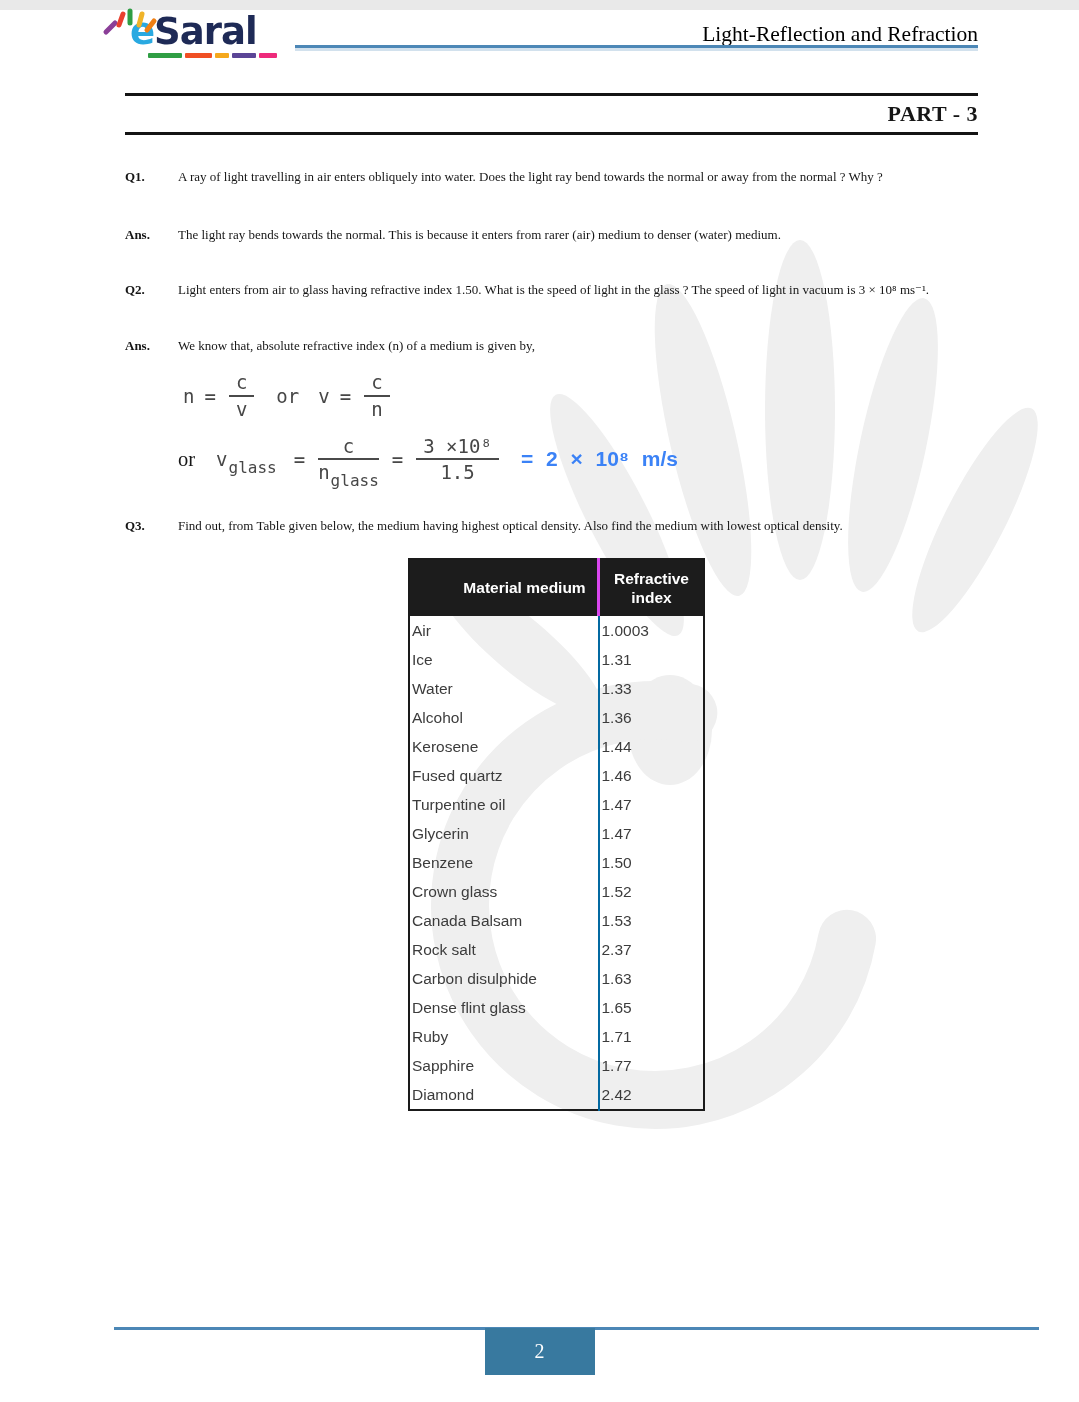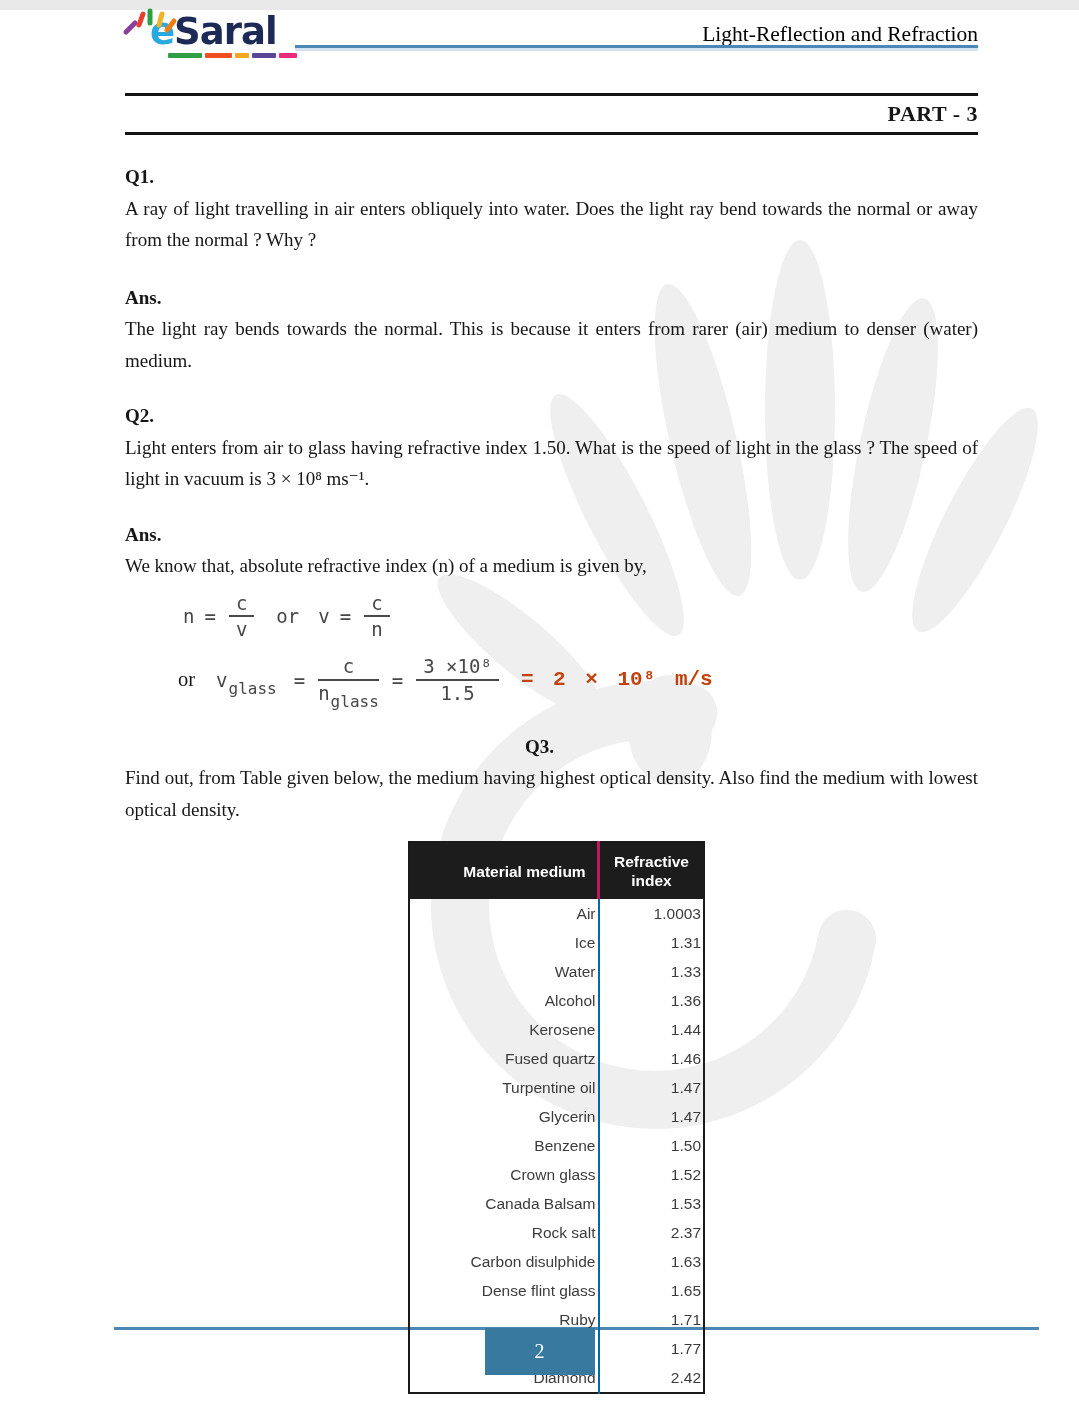--- a/index.html
+++ b/index.html
@@ -4,66 +4,66 @@
 <style>
   html,body{margin:0;padding:0;background:#fff;}
   .page{position:relative;width:1079px;height:1402px;background:#ffffff;overflow:hidden;
         font-family:"Liberation Serif","DejaVu Serif",serif;color:#161616;}
   .top-strip{position:absolute;top:0;left:0;right:0;height:10px;background:#e9e9e9;z-index:3;}
 
   
   .watermark{position:absolute;left:400px;top:210px;z-index:0;}
 
   
-  .logo{position:absolute;left:128px;top:12px;z-index:3;}
+  .logo{position:absolute;left:108px;top:12px;z-index:3;}
   .logo-fingers{position:absolute;left:-8px;top:-4px;}
   .logo-text{font-family:"DejaVu Sans",sans-serif;font-weight:bold;font-size:37px;line-height:40px;
              letter-spacing:-1px;padding-left:22px;}
   .logo-underline{display:flex;gap:3px;height:5px;margin:1px 0 0 40px;width:135px;}
   .logo-underline span{display:block;height:5px;border-radius:1px;}
   .header-title{position:absolute;top:22px;right:101px;font-size:21.5px;color:#000;z-index:3;}
   .header-rule{position:absolute;left:295px;top:45px;width:683px;height:3px;z-index:3;
                box-shadow:0 3px 0 rgba(76,135,182,.25);}
 
   
   .content{position:absolute;left:125px;top:93px;width:853px;z-index:2;}
   .part-heading{border-top:3px solid #141414;border-bottom:3px solid #141414;
                 text-align:right;font-weight:bold;font-size:22px;line-height:28px;
                 padding:4px 0 4px 0;letter-spacing:.5px;}
-  .qa{display:flex;margin-top:26px;font-size:19px;line-height:31.5px;flex-direction:column;}
+  .qa{display:flex;margin-top:26px;font-size:13px;line-height:31.5px;}
   .qa-label{flex:none;width:53px;font-weight:bold;}
   .qa-text{flex:1;text-align:justify;}
   .qa.q2{margin-top:24px;}
   .qa.ans2{margin-top:24px;}
   .qa.q3{margin-top:26px;align-items:center;}
 
   
   .eq-row{display:flex;align-items:center;margin-left:53px;color:#474747;
           font-family:"DejaVu Sans Mono",monospace;font-size:19px;}
   .eq-row1{margin-top:10px;}
   .eq-row2{margin-top:14px;}
   .frac{display:inline-flex;flex-direction:column;align-items:center;line-height:1.2;margin:0 8px;}
   .frac .num{padding:0 7px 1px 7px;border-bottom:2px solid #4a4a4a;}
   .frac .den{padding-top:1px;}
   .tok{margin:0 5px;}
   .sub{font-size:16px;position:relative;top:7px;margin-left:1px;margin-top:8px;}
   .eq-or-serif{font-family:"Liberation Serif","DejaVu Serif",serif;color:#161616;
                font-size:20.5px;margin-right:16px;}
-  .eq-result{font-family:Liberation Mono, monospace;font-weight:bold;color:#c2410c;
+  .eq-result{font-family:Liberation Sans, sans-serif;font-weight:bold;color:#3b82f6;
              font-size:21px;margin-left:14px;word-spacing:7px;white-space:nowrap;}
 
   
   .ri-table{border-collapse:collapse;margin:16px 0 0 283px;
             font-family:"Liberation Sans","DejaVu Sans",sans-serif;}
   .ri-table th{background:#1c1c1c;color:#fff;font-size:15.5px;font-weight:bold;line-height:19px;
                padding:9px 6px;text-align:center;}
   .ri-table th:first-child{width:133px;padding-left:48px;}
-  .ri-table th:last-child{width:91px;border-left:3px solid #be185d;}
+  .ri-table th:last-child{width:91px;border-left:3px solid #d946ef;}
   .ri-table{border:2px solid #1a1a1a;}
-  .ri-table td{font-size:15.5px;color:#3c3c3c;text-align:right;padding:5px 2px;line-height:19px;}
+  .ri-table td{font-size:15.5px;color:#3c3c3c;text-align:left;padding:5px 2px;line-height:19px;}
   .ri-table td:last-child{border-left:2px solid #0369a1;}
 
   
   .footer-rule{position:absolute;left:114px;right:40px;top:1327px;height:3px;z-index:1;}
   .page-number-box{position:absolute;top:1328px;left:50%;transform:translateX(-50%);
                    width:110px;height:47px;display:flex;align-items:center;justify-content:center;
                    color:#fff;font-size:20px;z-index:2;}
 </style>
 </head>
 <body>

